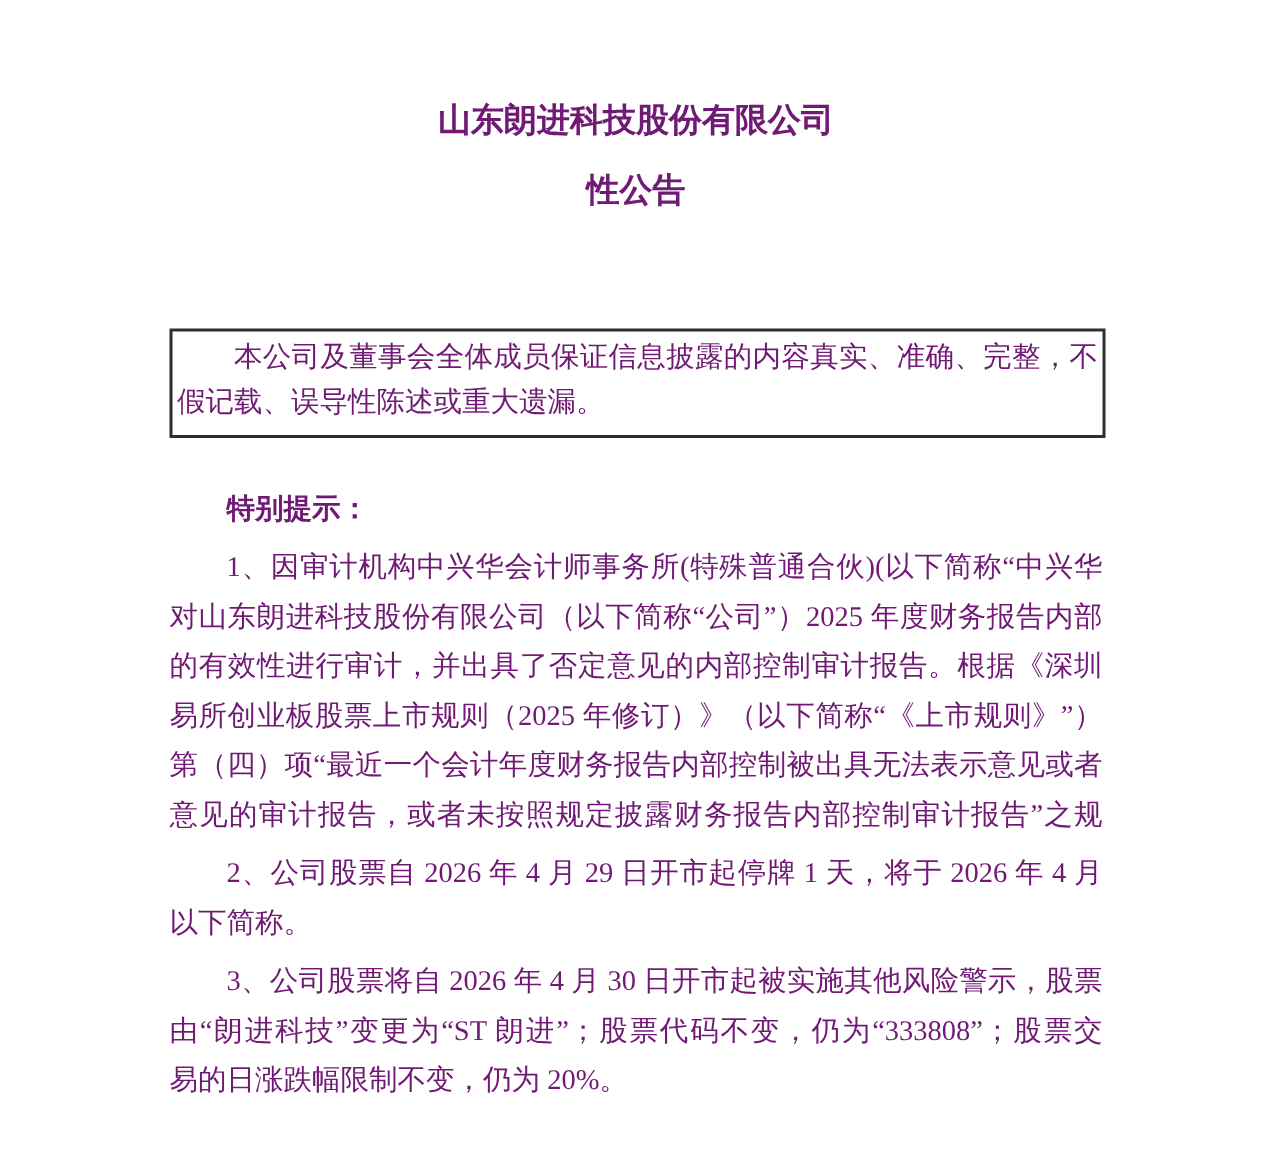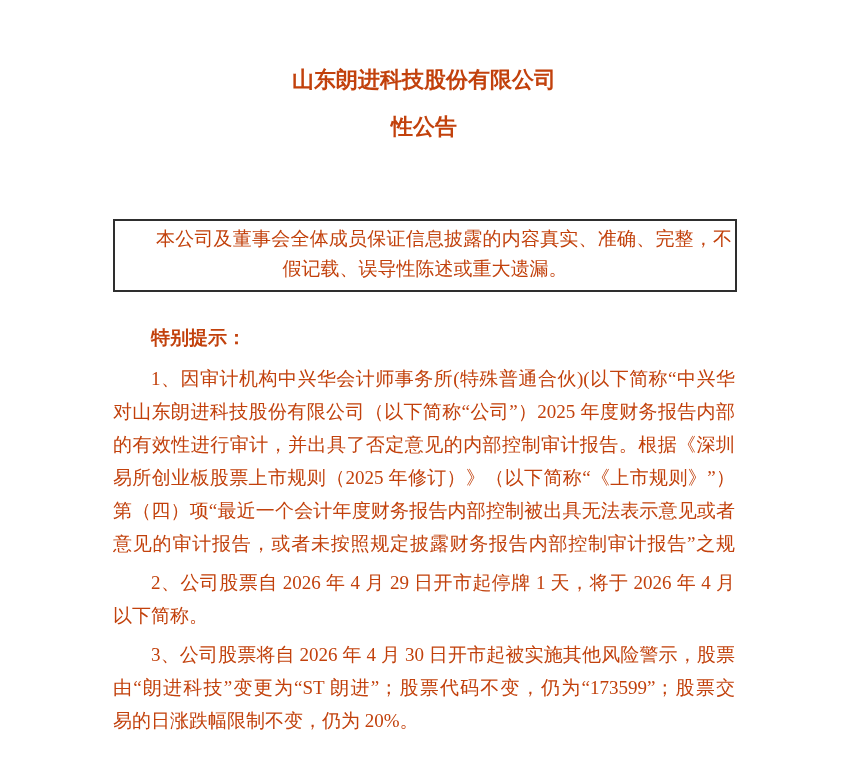--- a/index.html
+++ b/index.html
@@ -7,21 +7,21 @@
     padding: 0;
     background: #ffffff;
   }
   .page {
     position: relative;
     width: 847px;
     height: 772px;
     background: #ffffff;
     overflow: hidden;
     font-family: "Liberation Serif", "DejaVu Serif", serif;
-    color: #c2410c;
+    color: #701a75;
   }
   
   .title-block {
     position: absolute;
     left: 113px;
     top: 56px;
     width: 622px;
     text-align: center;
     font-size: 22px;
     font-weight: bold;
@@ -53,28 +53,27 @@
     font-size: 19px;
     line-height: 33px;
   }
   .line {
     height: 33px;
     overflow: hidden;
   }
   .box-line {
     height: 30px;
     overflow: hidden;
-    text-align: center;
   }
   .indent { text-indent: 2em; }
   .j {
     text-align: justify;
     text-align-last: justify;
   }
-  .bold { font-weight: bold; font-family: Liberation Mono, monospace; }
+  .bold { font-weight: bold; }
   .para { margin-top: 6px; }
 </style>
 </head>
 <body>
 
 <div class="page">
 
   <div class="title-block">
     <div class="title-line">山东朗进科技股份有限公司</div>
     <div class="title-line">性公告</div>
@@ -98,19 +97,19 @@
       <div class="line j">意见的审计报告，或者未按照规定披露财务报告内部控制审计报告”之规定，公</div>
     </div>
 
     <div class="para">
       <div class="line indent j">2、公司股票自 2026 年 4 月 29 日开市起停牌 1 天，将于 2026 年 4 月 30 日</div>
       <div class="line">以下简称。</div>
     </div>
 
     <div class="para">
       <div class="line indent j">3、公司股票将自 2026 年 4 月 30 日开市起被实施其他风险警示，股票简称</div>
-      <div class="line j">由“朗进科技”变更为“ST 朗进”；股票代码不变，仍为“173599”；股票交</div>
+      <div class="line j">由“朗进科技”变更为“ST 朗进”；股票代码不变，仍为“333808”；股票交</div>
       <div class="line">易的日涨跌幅限制不变，仍为 20%。</div>
     </div>
 
   </div>
 
 </div>
 
 </body></html>

